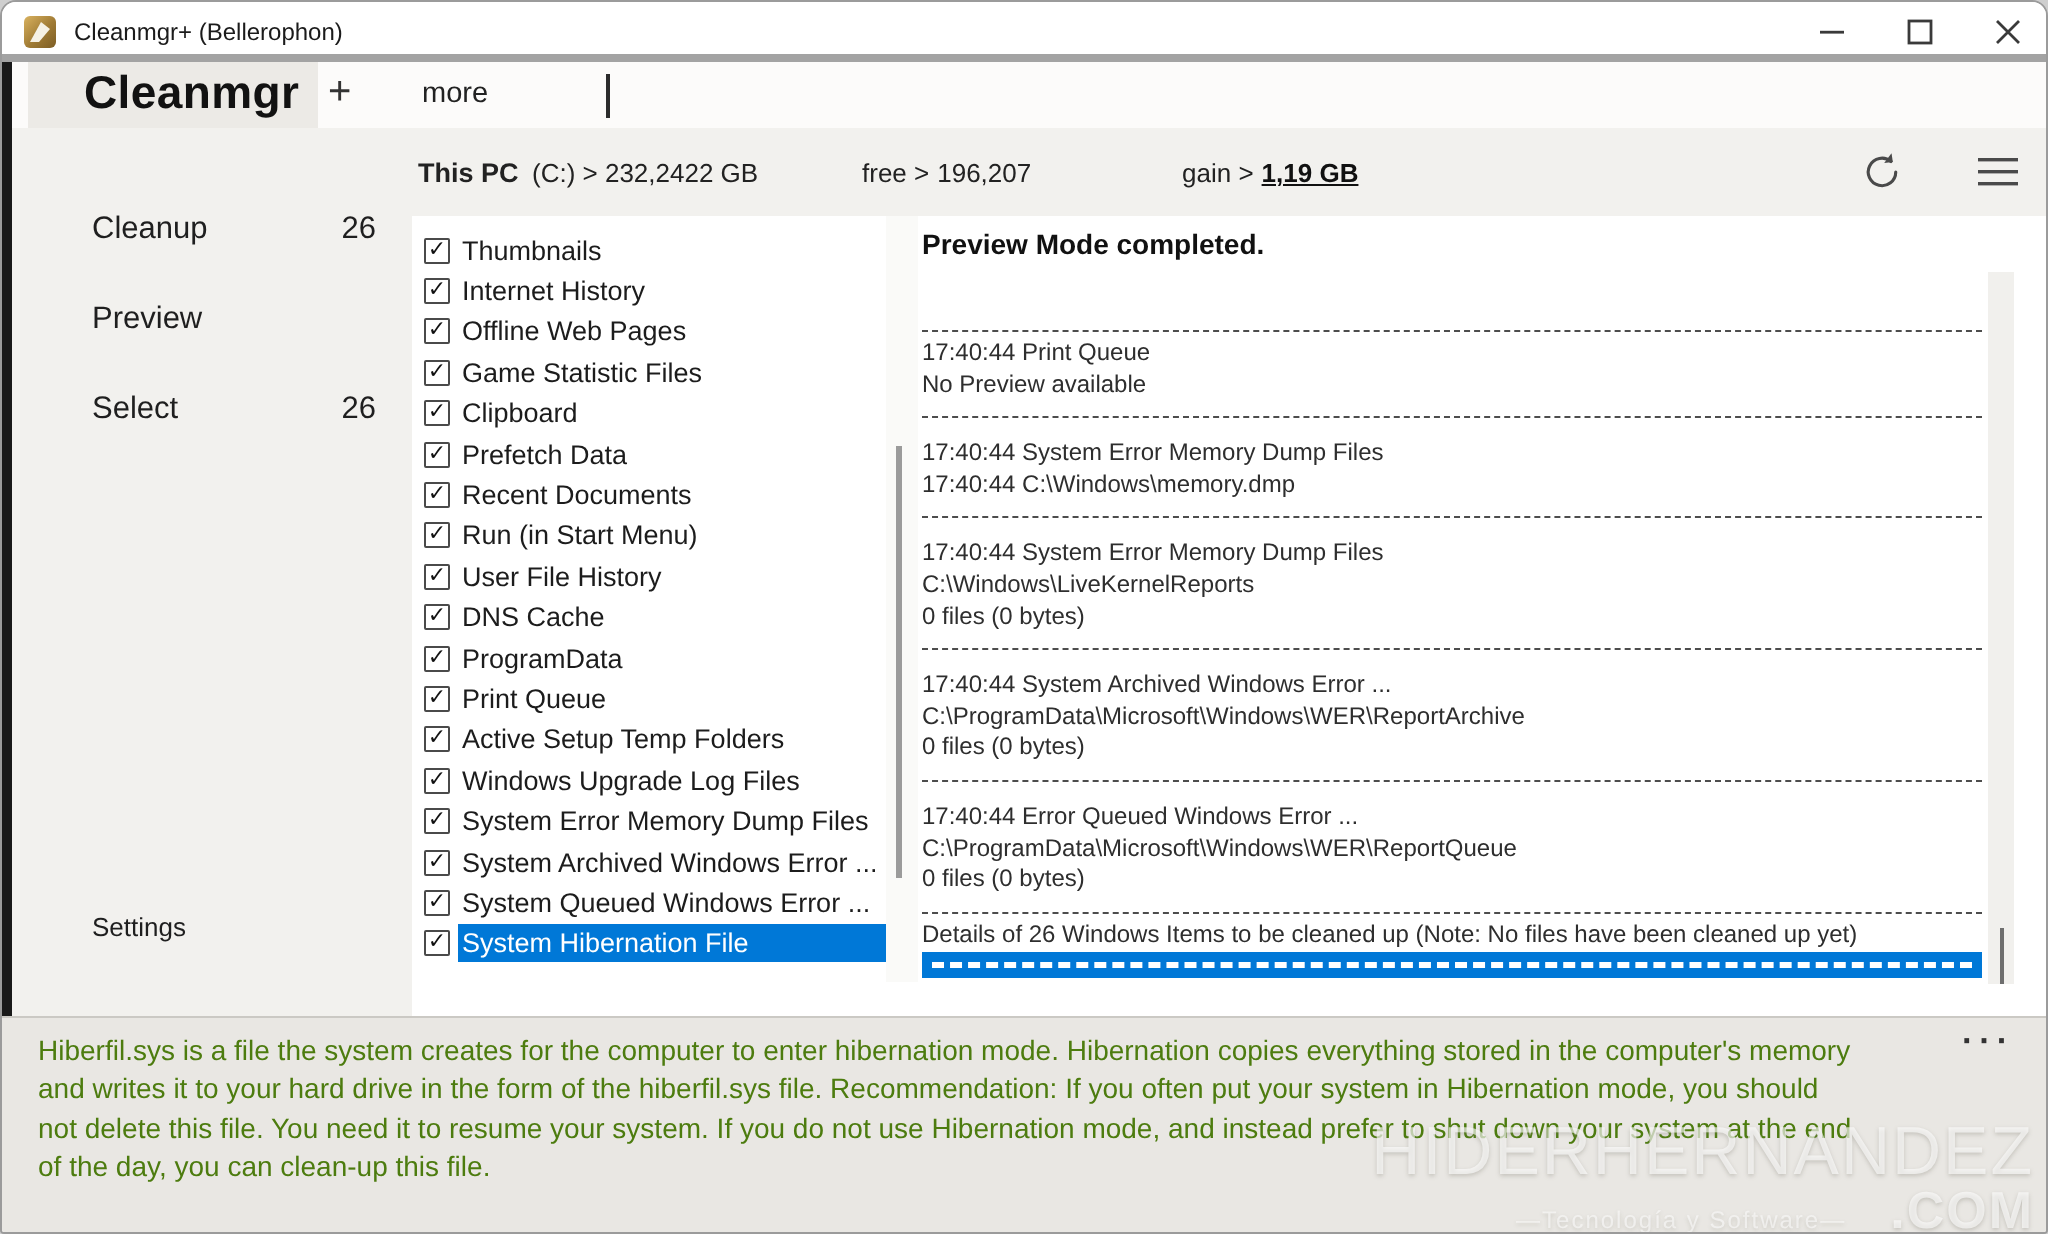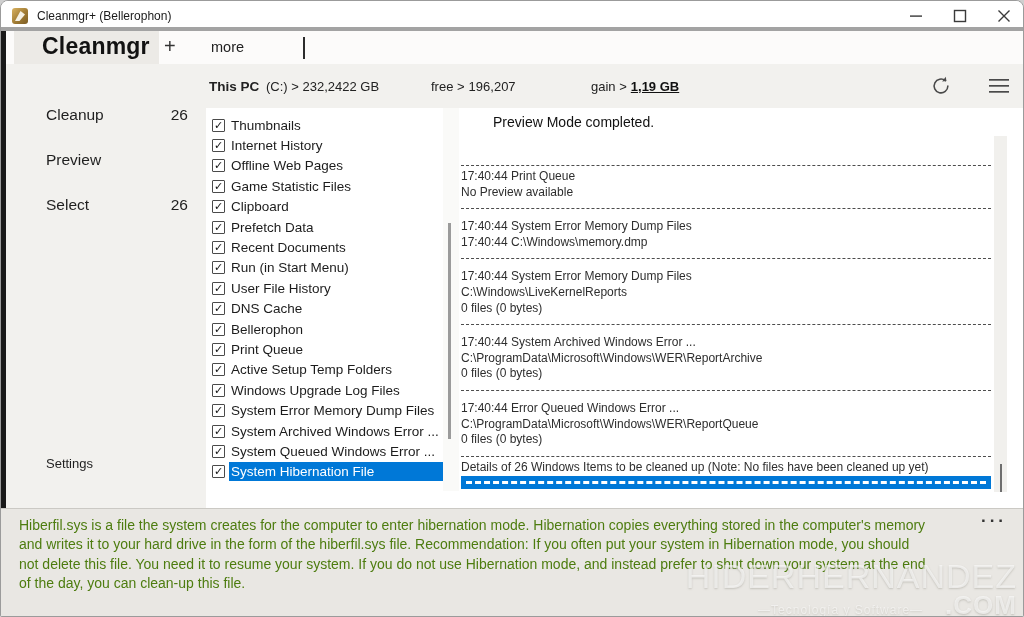--- a/index.html
+++ b/index.html
@@ -52,21 +52,21 @@
   .check-row { display:flex; align-items:center; height:20.4px; cursor:default; }
   .cb { width:13px; height:13px; border:1px solid #4a4a4a; border-radius:1px; background:#fff;
         font-size:11px; line-height:11px; text-align:center; color:#111; flex:0 0 13px; }
   .cb-label { margin-left:6px; font-size:13.5px; color:#1c1c1c; white-space:nowrap; }
   .check-row.selected .cb-label { flex:1; margin-left:4px; padding-left:2px; background:#0078d7; color:#ffffff; line-height:19px; }
   
   .mid-scrollbar { position:absolute; left:442px; top:107px; width:16px; height:383px; background:#fafaf8; }
   .mid-thumb { position:absolute; left:5px; top:115px; width:3px; height:216px; background:#9b9b9b; }
   
   .preview-panel { position:absolute; left:458px; top:107px; width:535px; height:383px; background:#ffffff; padding:6px 0 0 2px; overflow:hidden; }
-  .pv-title { font-size:14px; font-weight:normal; color:#111; height:19px;margin-left:32px; }
+  .pv-title { font-size:14px; font-weight:bold; color:#111; height:19px; }
   .lg-text { font-size:12px; color:#2e2e2e; height:15.6px; line-height:15.6px; white-space:nowrap; }
   .lg-dash { height:9px; border-bottom:1px dashed #4d4d4d; margin-bottom:3px; width:530px; }
   .lg-gap { height:7px; }
   .lg-gap.first { height:24px; }
   .lg-dashsel { margin-top:1px; width:530px; height:13px; background:#0078d7; display:flex; align-items:center; }
   .lg-dashsel i { display:block; width:98%; margin:0 auto; border-top:3px dashed #ffffff; }
   
   .right-scrollbar { position:absolute; left:993px; top:135px; width:13px; height:356px; background:#f1f0ed; }
   .right-thumb { position:absolute; left:6px; top:328px; width:2px; height:28px; background:#6e6e6e; }
   
@@ -195,21 +195,21 @@
       <div class="check-row">
         <span class="cb">✓</span>
         <span class="cb-label">User File History</span>
       </div>
       <div class="check-row">
         <span class="cb">✓</span>
         <span class="cb-label">DNS Cache</span>
       </div>
       <div class="check-row">
         <span class="cb">✓</span>
-        <span class="cb-label">Bellerophon</span>
+        <span class="cb-label">ProgramData</span>
       </div>
       <div class="check-row">
         <span class="cb">✓</span>
         <span class="cb-label">Print Queue</span>
       </div>
       <div class="check-row">
         <span class="cb">✓</span>
         <span class="cb-label">Active Setup Temp Folders</span>
       </div>
       <div class="check-row">

